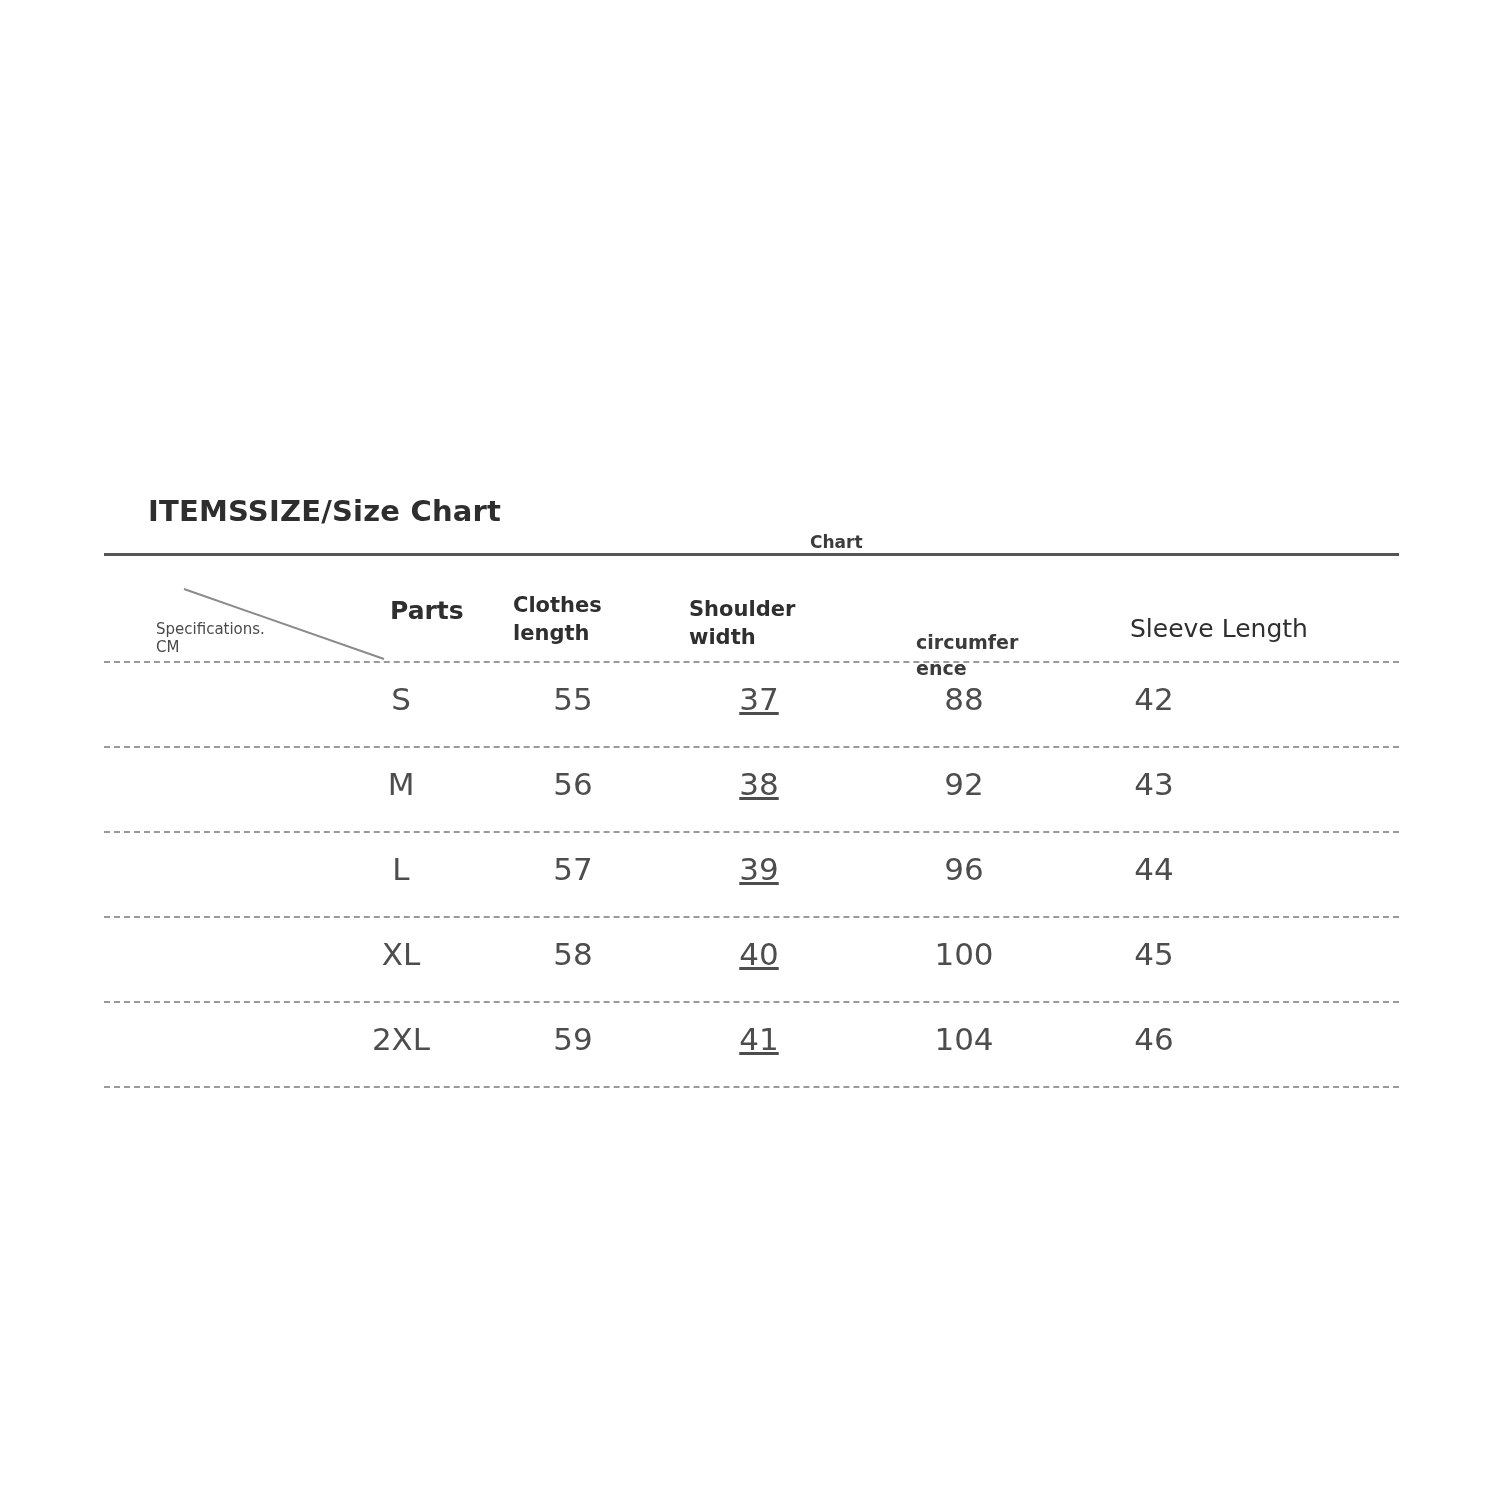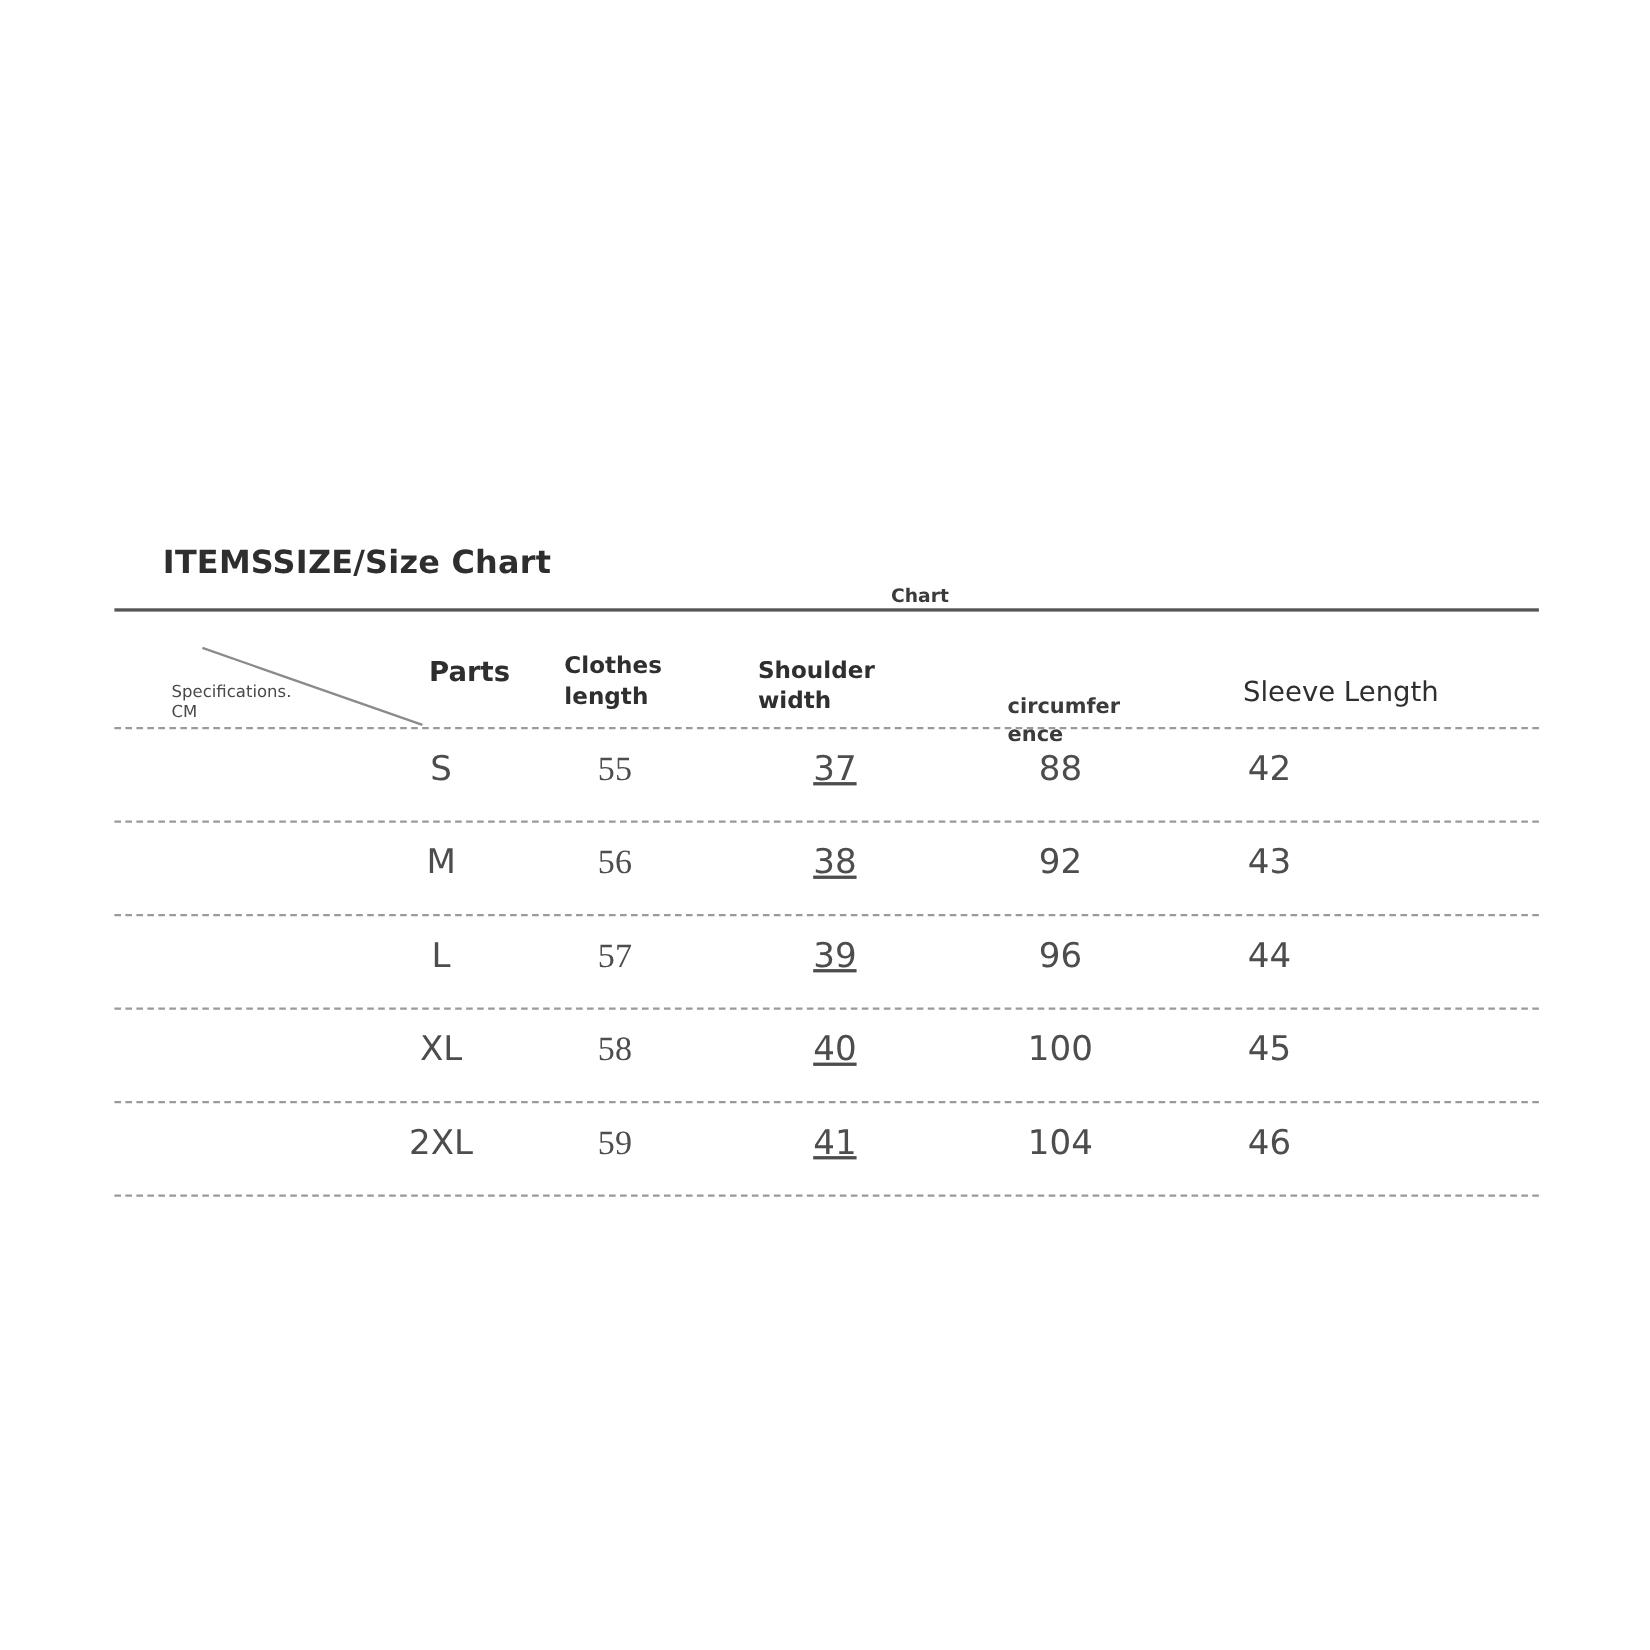--- a/index.html
+++ b/index.html
@@ -143,21 +143,21 @@
   }
 
   .cell {
     position: absolute;
     font-size: 31px;
     color: #4d4d4d;
     top: 18px;
     text-align: center;
   }
   .c-size  { left: 232px; width: 130px; }
-  .c-len   { left: 390px; width: 130px; font-family: Liberation Serif, serif; }
+  .c-len   { left: 404px; width: 130px; }
   .c-sho   { left: 590px; width: 130px; text-decoration: underline; }
   .c-che   { left: 790px; width: 140px; }
   .c-sle   { left: 985px; width: 130px; }
 </style>
 </head>
 <body>
 
 <div class="chart-wrap">
 
   <div class="title">ITEMSSIZE/Size Chart</div>

